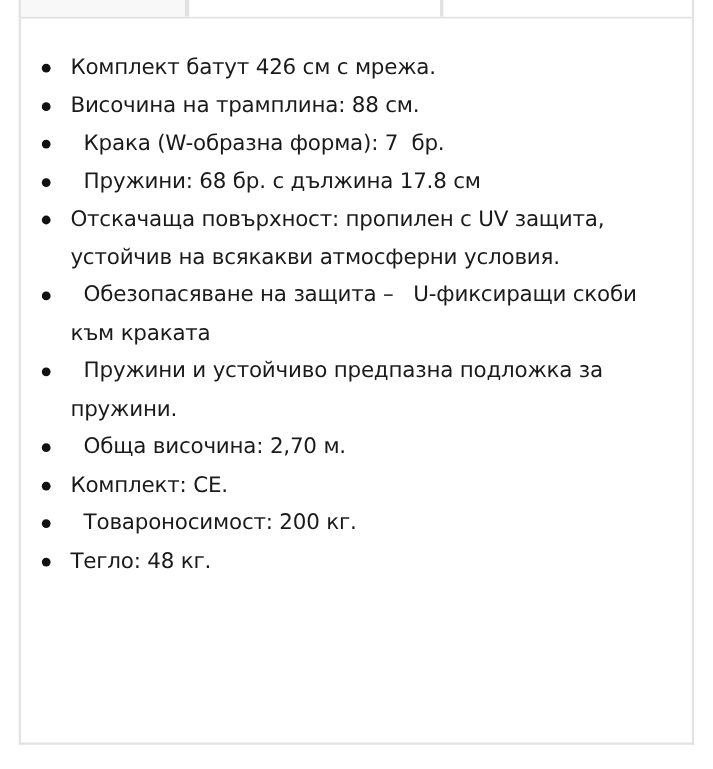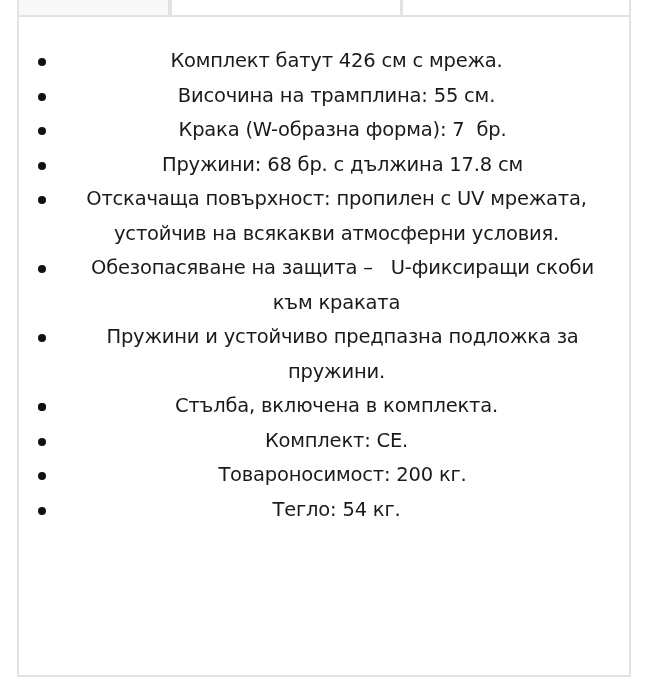--- a/index.html
+++ b/index.html
@@ -46,21 +46,20 @@
       background: #ffffff;
     }
     ul.specs {
       list-style: none;
       margin: 0;
       padding: 0;
       position: absolute;
       left: 0;
       top: 27px;
       width: 590px;
-      text-align: center;
     }
     ul.specs li {
       position: relative;
       padding-left: 45px;
       font-size: 19.5px;
       line-height: 34.5px;
       letter-spacing: -0.2px;
       white-space: pre-wrap;
     }
     ul.specs li .bullet {
@@ -78,25 +77,24 @@
 
 <div class="tabs">
   <div class="tab t1 active"></div>
   <div class="tab t2"></div>
   <div class="tab t3"></div>
 </div>
 
 <div class="panel">
   <ul class="specs">
     <li><span class="bullet"></span><span>Комплект батут 426 см с мрежа.</span></li>
-    <li><span class="bullet"></span><span>Височина на трамплина: 55 см.</span></li>
+    <li><span class="bullet"></span><span>Височина на трамплина: 88 см.</span></li>
     <li><span class="bullet"></span><span>  Крака (W-образна форма): 7  бр.</span></li>
     <li><span class="bullet"></span><span>  Пружини: 68 бр. с дължина 17.8 см</span></li>
-    <li><span class="bullet"></span><span>Отскачаща повърхност: пропилен с UV мрежата, устойчив на всякакви атмосферни условия.</span></li>
+    <li><span class="bullet"></span><span>Отскачаща повърхност: пропилен с UV защита, устойчив на всякакви атмосферни условия.</span></li>
     <li><span class="bullet"></span><span>  Обезопасяване на защита –   U-фиксиращи скоби към краката</span></li>
     <li><span class="bullet"></span><span>  Пружини и устойчиво предпазна подложка за пружини.</span></li>
-    <li><span class="bullet"></span></li>
-    <li><span class="bullet"></span><span>Стълба, включена в комплекта.</span></li>
+    <li><span class="bullet"></span><span>  Обща височина: 2,70 м.</span></li>
     <li><span class="bullet"></span><span>Комплект: CE.</span></li>
     <li><span class="bullet"></span><span>  Товароносимост: 200 кг.</span></li>
-    <li><span class="bullet"></span><span>Тегло: 54 кг.</span></li>
+    <li><span class="bullet"></span><span>Тегло: 48 кг.</span></li>
   </ul>
 </div>
 
 </body></html>

